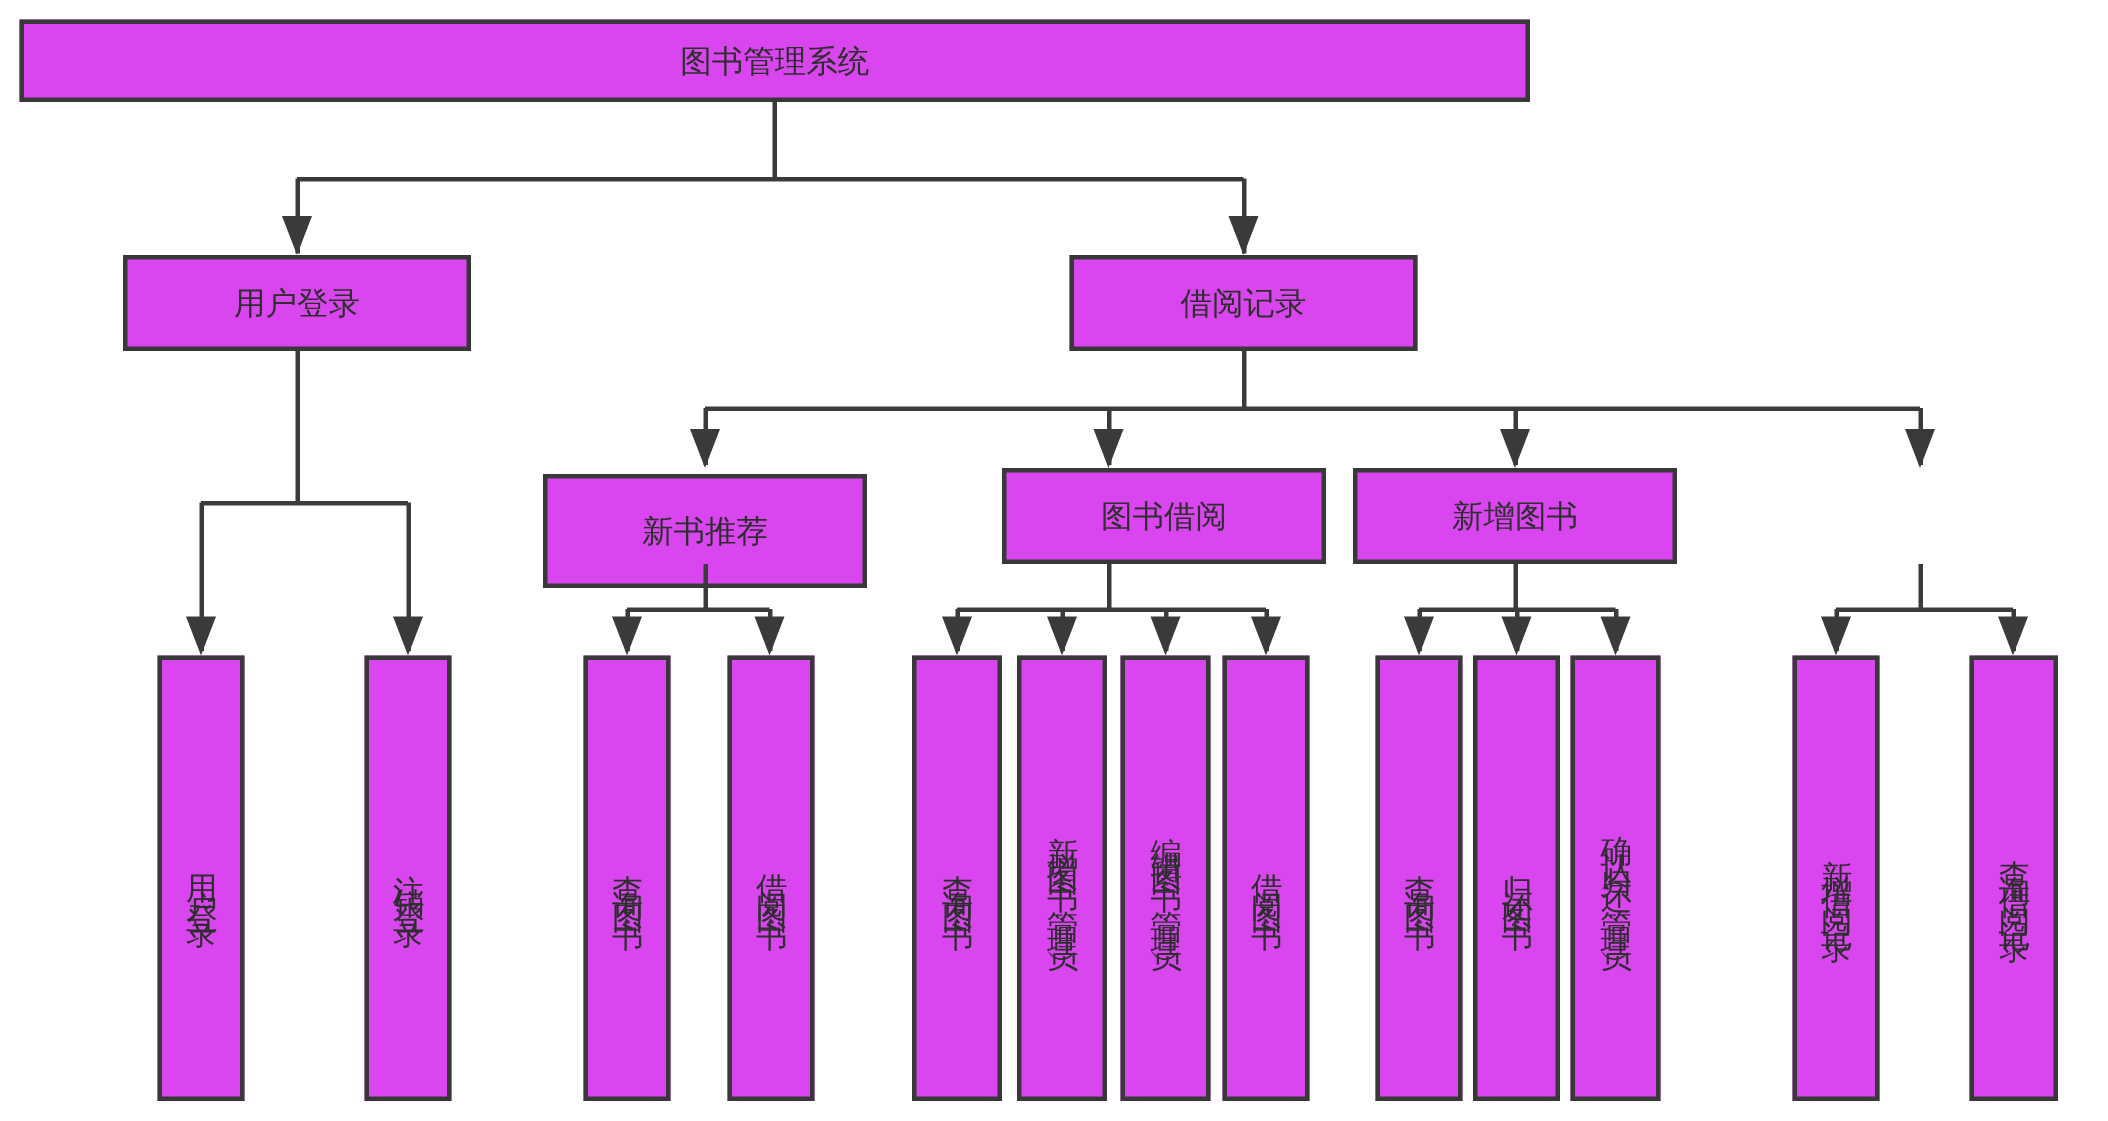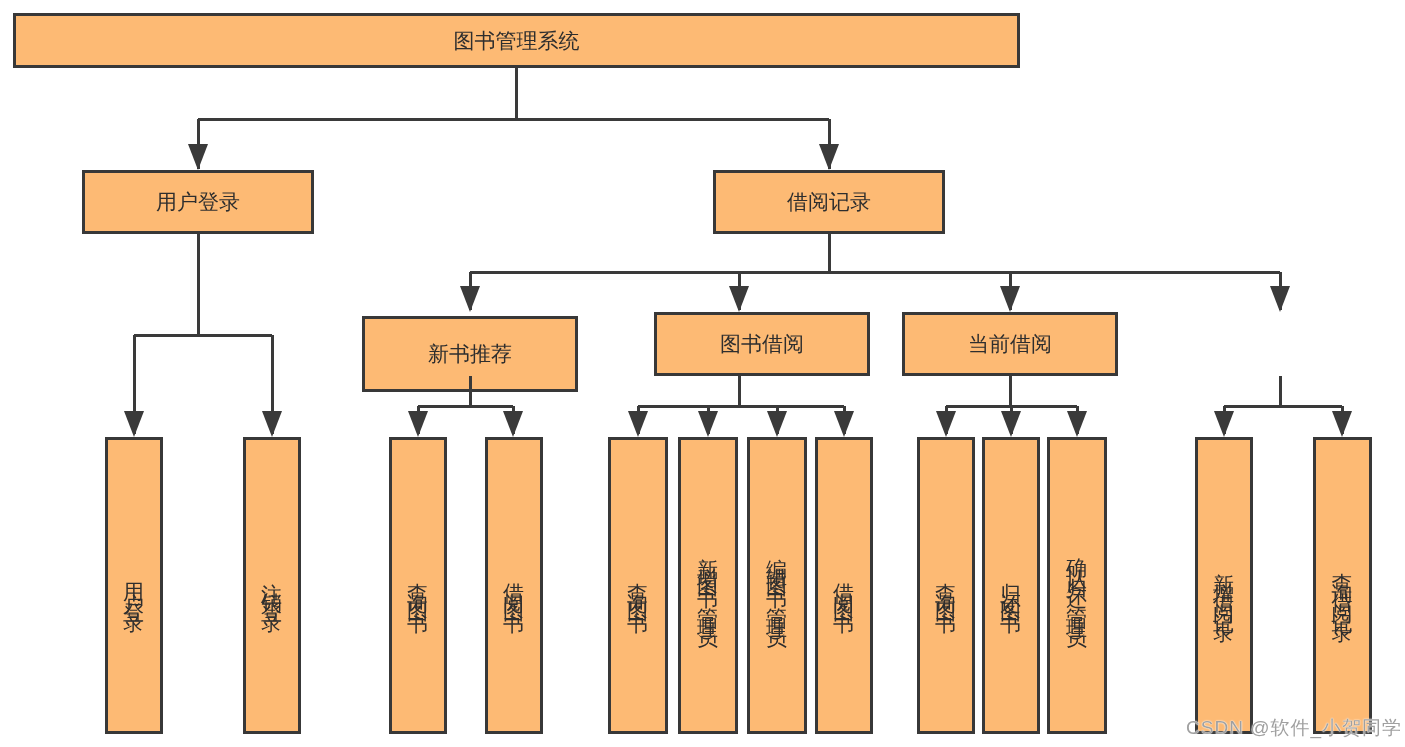--- a/index.html
+++ b/index.html
@@ -1,18 +1,18 @@
 <!DOCTYPE html>
 <html><head>
 <meta charset="utf-8">
 <style>
   html,body{margin:0;padding:0;background:#fff;}
   #canvas{position:relative;width:1405px;height:747px;background:#fff;overflow:hidden;
           font-family:"Liberation Sans","DejaVu Sans",sans-serif;}
-  .box{position:absolute;box-sizing:border-box;border:3px solid #383838;background:#fdba74;
+  .box{position:absolute;box-sizing:border-box;border:3px solid #383838;background:#d946ef;
        display:flex;align-items:center;justify-content:center;
        font-size:21px;color:#2e2e2e;text-align:center;}
   .vtxt{writing-mode:vertical-rl;text-orientation:mixed;letter-spacing:10px;line-height:1;}
   .hl{position:absolute;height:2.5px;background:#3a3a3a;}
   .vl{position:absolute;width:2.5px;background:#3a3a3a;}
   .ar{position:absolute;width:0;height:0;border-left:10px solid transparent;
       border-right:10px solid transparent;border-top:26px solid #3a3a3a;}
   .wm{position:absolute;top:715px;right:3px;font-size:19px;color:#a0a0a0;
       letter-spacing:1px;z-index:10;text-shadow:0 0 2px #fff,0 0 1px #fff;}
 </style>
@@ -53,25 +53,25 @@
   <div class="vl" style="left:738px;top:272px;height:38px"></div>
   <div class="ar" style="left:729px;top:286px"></div>
   <div class="vl" style="left:1009px;top:272px;height:38px"></div>
   <div class="ar" style="left:1000px;top:286px"></div>
   <div class="vl" style="left:1279px;top:272px;height:38px"></div>
   <div class="ar" style="left:1270px;top:286px"></div>
 
   <div class="box" style="left:362px;top:316px;width:216px;height:76px">
     <span>新书推荐</span>
   </div>
-  <div class="box" style="left:654px;top:312px;width:216px;height:64px">
+  <div class="box" style="left:668px;top:312px;width:216px;height:64px">
     <span>图书借阅</span>
   </div>
   <div class="box" style="left:902px;top:312px;width:216px;height:64px">
-    <span>当前借阅</span>
+    <span>新增图书</span>
   </div>
 
   <div class="vl" style="left:469px;top:376px;height:30px"></div>
   <div class="hl" style="left:418px;top:405px;width:95px"></div>
   <div class="vl" style="left:417px;top:406px;height:28px"></div>
   <div class="ar" style="left:408px;top:411px"></div>
   <div class="vl" style="left:512px;top:406px;height:28px"></div>
   <div class="ar" style="left:503px;top:411px"></div>
 
   <div class="vl" style="left:738px;top:376px;height:30px"></div>
@@ -138,15 +138,14 @@
     <span class="vtxt">确认归还（管理员）</span>
   </div>
 
   <div class="box" style="left:1195px;top:437px;width:58px;height:297px">
     <span class="vtxt">新增借阅记录</span>
   </div>
   <div class="box" style="left:1313px;top:437px;width:59px;height:297px">
     <span class="vtxt">查询借阅记录</span>
   </div>
 
-  <div class="wm">CSDN @软件_小贺同学</div>
 
 </div>
 
 </body></html>

